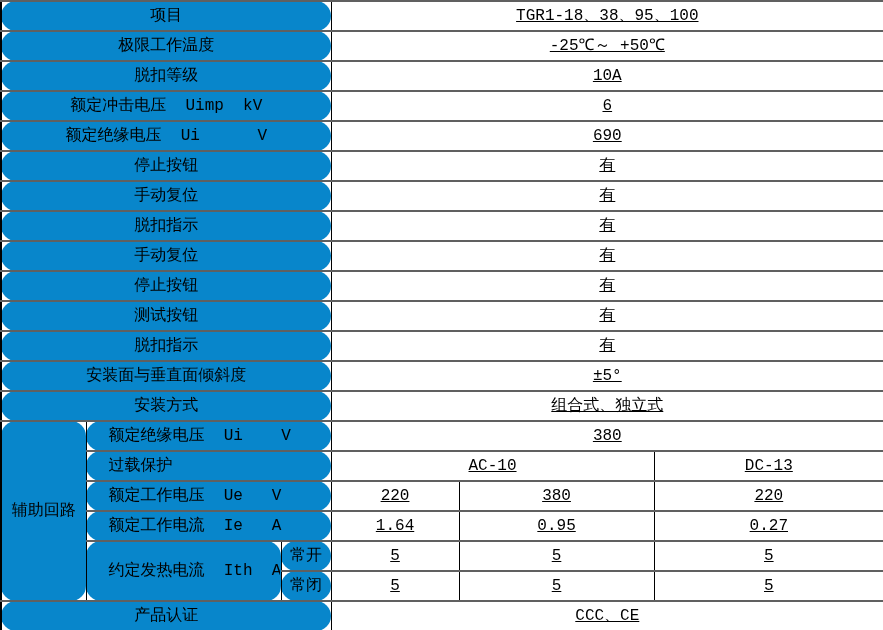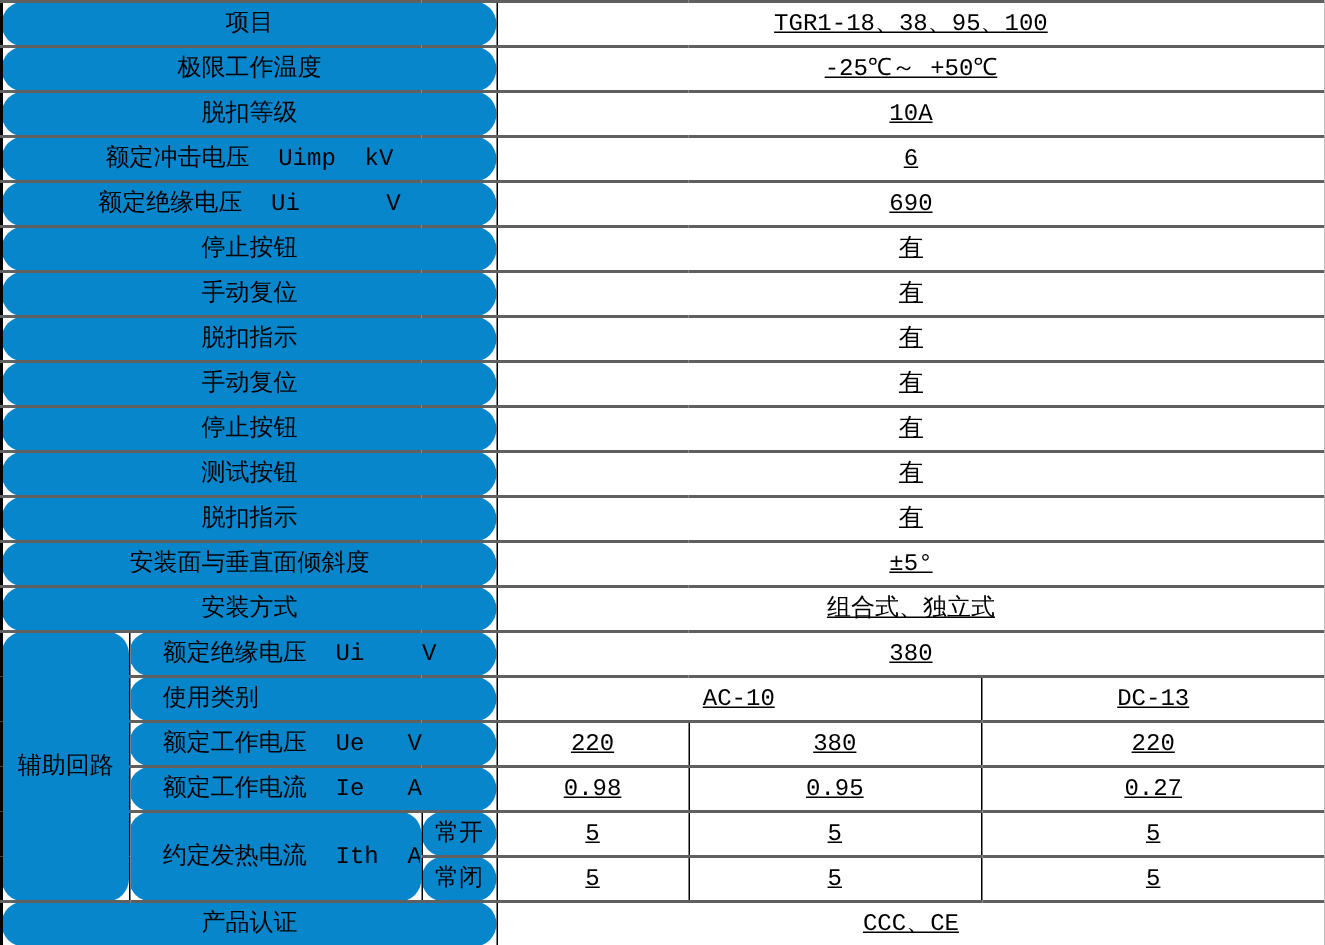--- a/index.html
+++ b/index.html
@@ -106,33 +106,33 @@
       <td class="hdr" colspan="3">安装方式</td>
       <td class="val" colspan="3">组合式、独立式</td>
     </tr>
 
     <tr>
       <td class="hdr" rowspan="6">辅助回路</td>
       <td class="hdr left" colspan="2">额定绝缘电压  Ui    V</td>
       <td class="val" colspan="3">380</td>
     </tr>
     <tr>
-      <td class="hdr left" colspan="2">使用类别</td>
+      <td class="hdr left" colspan="2">过载保护</td>
       <td class="val" colspan="2">AC-10</td>
       <td class="val">DC-13</td>
     </tr>
     <tr>
       <td class="hdr left" colspan="2">额定工作电压  Ue   V</td>
       <td class="val">220</td>
       <td class="val">380</td>
       <td class="val">220</td>
     </tr>
     <tr>
       <td class="hdr left" colspan="2">额定工作电流  Ie   A</td>
-      <td class="val">0.98</td>
+      <td class="val">1.64</td>
       <td class="val">0.95</td>
       <td class="val">0.27</td>
     </tr>
     <tr>
       <td class="hdr left" rowspan="2">约定发热电流  Ith  A</td>
       <td class="hdr">常开</td>
       <td class="val">5</td>
       <td class="val">5</td>
       <td class="val">5</td>
     </tr>

